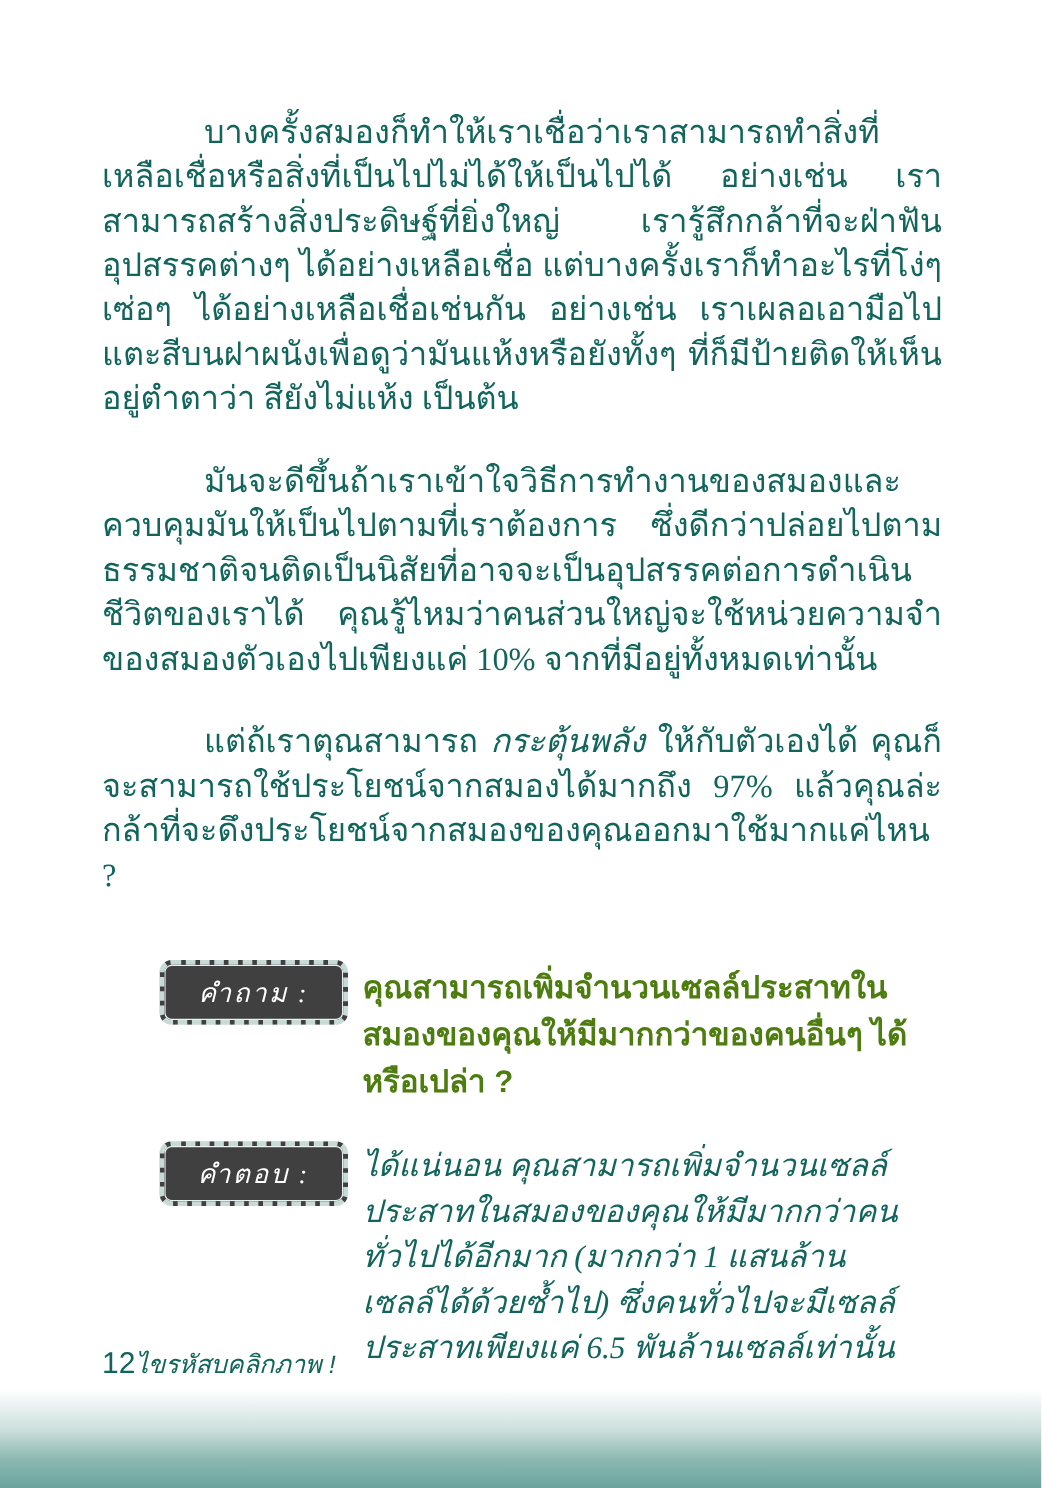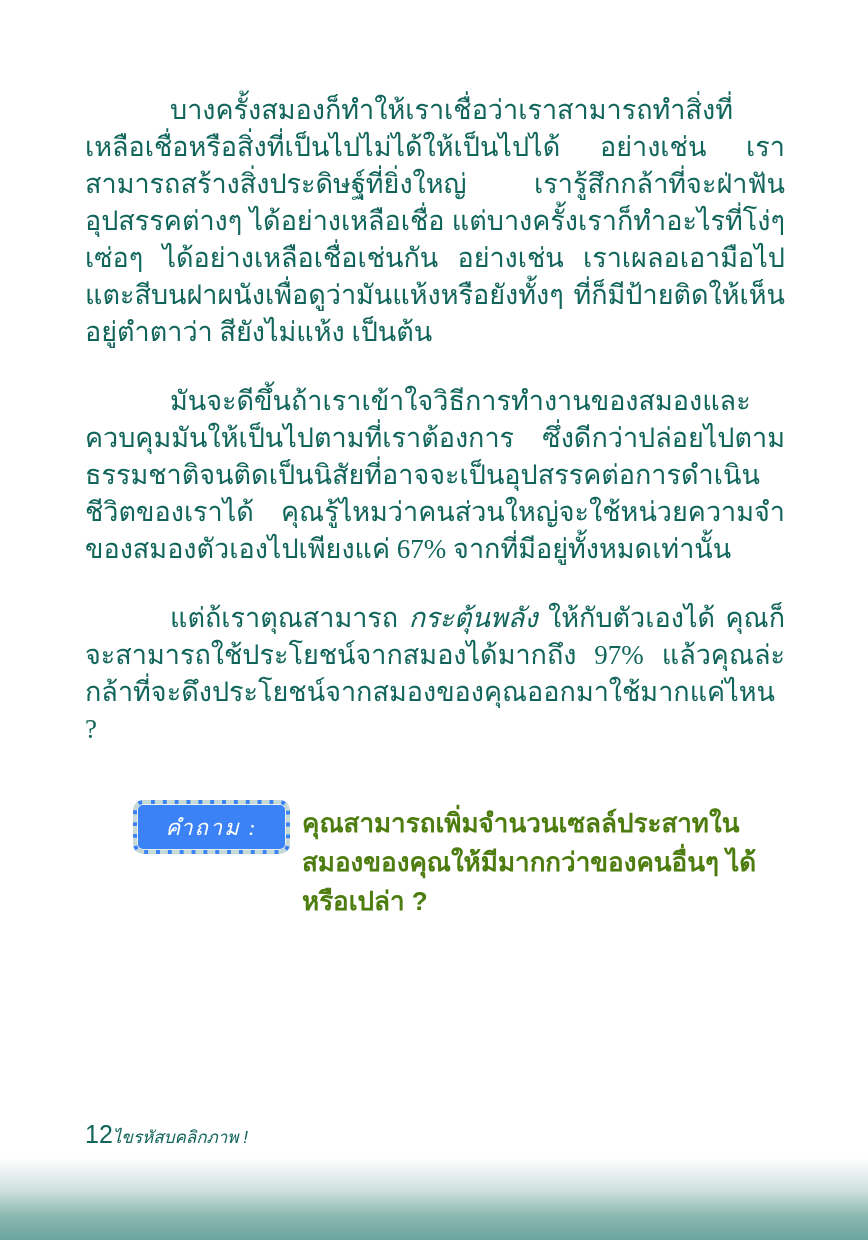--- a/index.html
+++ b/index.html
@@ -32,21 +32,21 @@
   .qa-row {
     display: flex;
     align-items: flex-start;
     padding-left: 48px;
   }
   .qa-row + .qa-row { margin-top: 30px; }
   .label-box {
     flex: 0 0 157px;
     height: 54px;
     margin-right: 12px;
-    background: #3b82f6;
+    background: #404040;
     border: 4px dashed #c7dad6;
     border-radius: 10px;
     display: flex;
     align-items: center;
     justify-content: center;
     box-shadow: 0 0 0 1px #e9f1f0 inset;
   }
   .label-box span {
     color: #ffffff;
     font-size: 22px;
@@ -77,21 +77,21 @@
     top: 1120px;
     display: flex;
     align-items: baseline;
     color: #11655b;
   }
   .page-number {
     font-size: 25px;
     font-family: "Liberation Sans", sans-serif;
   }
   .book-title {
-    font-size: 17px;
+    font-size: 21px;
     font-style: italic;
     font-family: "Liberation Sans", sans-serif;
   }
   .bottom-gradient {
     position: absolute;
     left: 0;
     right: 0;
     bottom: 0;
     height: 82px;
     background: linear-gradient(180deg,
@@ -104,33 +104,39 @@
 </style>
 </head>
 <body>
 
 <div class="page">
 
   <div class="text-col">
 
     <p class="para">บางครั้งสมองก็ทำให้เราเชื่อว่าเราสามารถทำสิ่งที่เหลือเชื่อหรือสิ่งที่เป็นไปไม่ได้ให้เป็นไปได้ อย่างเช่น เราสามารถสร้างสิ่งประดิษฐ์ที่ยิ่งใหญ่ เรารู้สึกกล้าที่จะฝ่าฟันอุปสรรคต่างๆ ได้อย่างเหลือเชื่อ แต่บางครั้งเราก็ทำอะไรที่โง่ๆ เซ่อๆ ได้อย่างเหลือเชื่อเช่นกัน อย่างเช่น เราเผลอเอามือไปแตะสีบนฝาผนังเพื่อดูว่ามันแห้งหรือยังทั้งๆ ที่ก็มีป้ายติดให้เห็นอยู่ตำตาว่า สียังไม่แห้ง เป็นต้น</p>
 
-    <p class="para">มันจะดีขึ้นถ้าเราเข้าใจวิธีการทำงานของสมองและควบคุมมันให้เป็นไปตามที่เราต้องการ ซึ่งดีกว่าปล่อยไปตามธรรมชาติจนติดเป็นนิสัยที่อาจจะเป็นอุปสรรคต่อการดำเนินชีวิตของเราได้ คุณรู้ไหมว่าคนส่วนใหญ่จะใช้หน่วยความจำของสมองตัวเองไปเพียงแค่ 67% จากที่มีอยู่ทั้งหมดเท่านั้น</p>
+    <p class="para">มันจะดีขึ้นถ้าเราเข้าใจวิธีการทำงานของสมองและควบคุมมันให้เป็นไปตามที่เราต้องการ ซึ่งดีกว่าปล่อยไปตามธรรมชาติจนติดเป็นนิสัยที่อาจจะเป็นอุปสรรคต่อการดำเนินชีวิตของเราได้ คุณรู้ไหมว่าคนส่วนใหญ่จะใช้หน่วยความจำของสมองตัวเองไปเพียงแค่ 10% จากที่มีอยู่ทั้งหมดเท่านั้น</p>
 
     <p class="para"><span>แต่ถ้เราตุณสามารถ </span><span class="emphasis">กระตุ้นพลัง</span><span> ให้กับตัวเองได้ คุณก็จะสามารถใช้ประโยชน์จากสมองได้มากถึง 97% แล้วคุณล่ะ กล้าที่จะดึงประโยชน์จากสมองของคุณออกมาใช้มากแค่ไหน ?</span></p>
 
     <div class="qa-section">
 
       <div class="qa-row">
         <div class="label-box">
           <span>คำถาม :</span>
         </div>
         <div class="question-text">คุณสามารถเพิ่มจำนวนเซลล์ประสาทในสมองของคุณให้มีมากกว่าของคนอื่นๆ ได้หรือเปล่า ?</div>
       </div>
 
+      <div class="qa-row">
+        <div class="label-box">
+          <span>คำตอบ :</span>
+        </div>
+        <div class="answer-text">ได้แน่นอน  คุณสามารถเพิ่มจำนวนเซลล์ประสาทในสมองของคุณให้มีมากกว่าคนทั่วไปได้อีกมาก (มากกว่า 1 แสนล้านเซลล์ได้ด้วยซ้ำไป) ซึ่งคนทั่วไปจะมีเซลล์ประสาทเพียงแค่ 6.5 พันล้านเซลล์เท่านั้น</div>
+      </div>
 
     </div>
   </div>
 
   <div class="footer">
     <span class="page-number">12</span>
     <span class="book-title">ไขรหัสบคลิกภาพ !</span>
   </div>
 
   <div class="bottom-gradient"></div>

